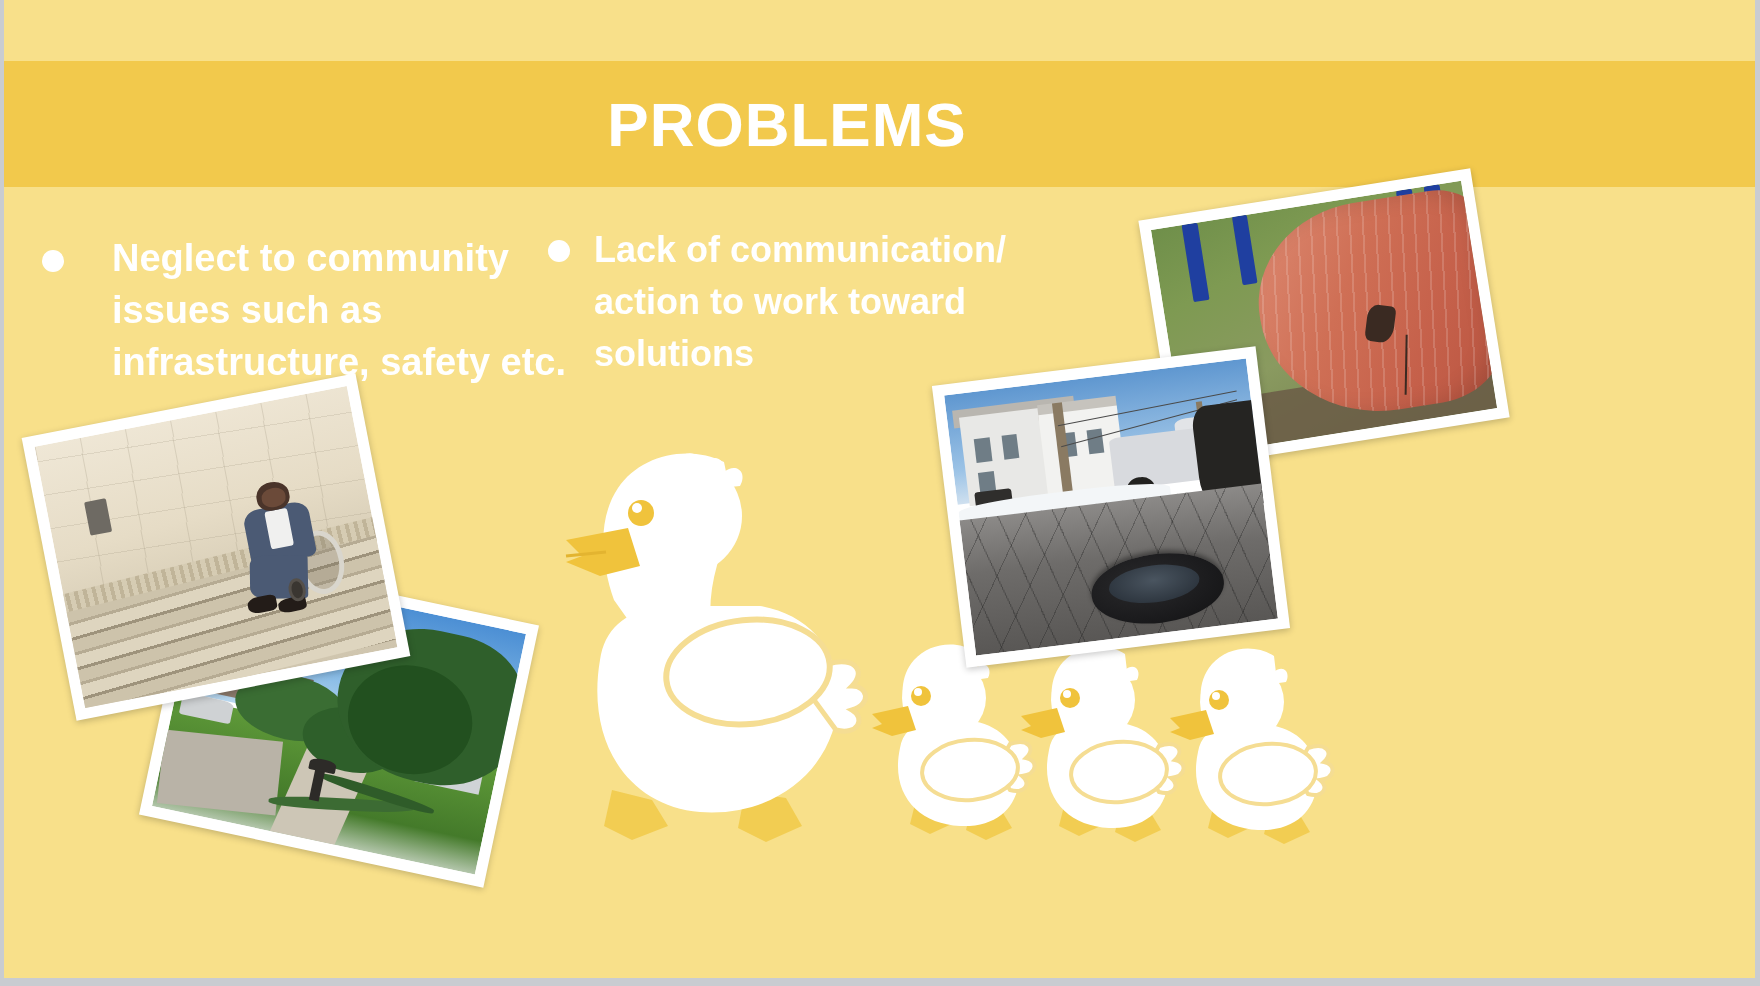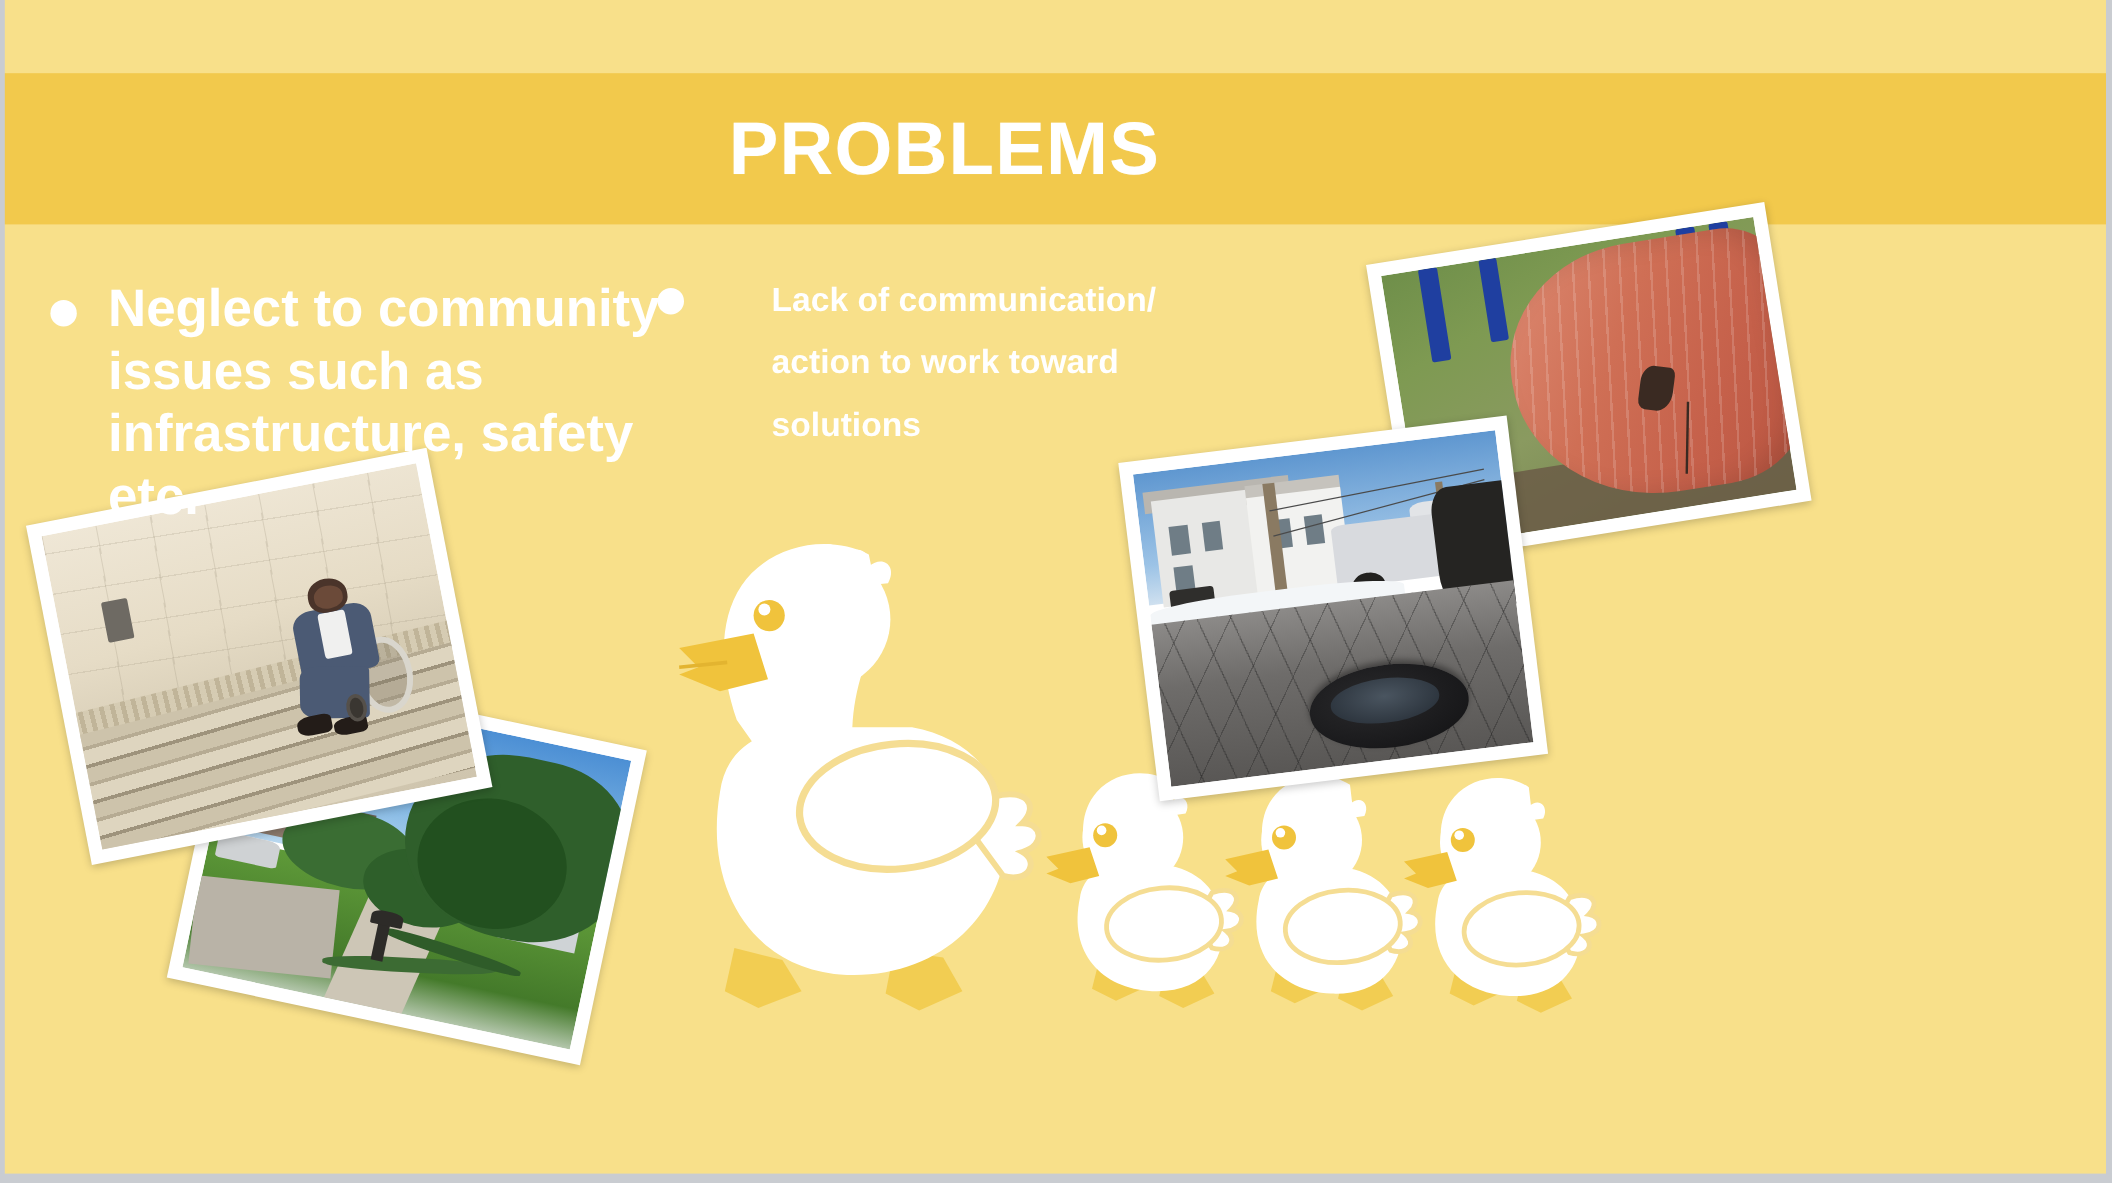--- a/index.html
+++ b/index.html
@@ -37,25 +37,25 @@
     display:flex;align-items:flex-start;
     color:#ffffff;font-weight:bold;
   }
   .dot{
     flex:0 0 auto;border-radius:50%;background:#ffffff;
   }
   .btext{font-weight:bold;color:#ffffff;}
 
   .b1{left:42px;top:232px;width:560px;}
   .b1 .dot{width:22px;height:22px;margin-top:18px;}
-  .b1 .btext{font-size:44px;line-height:52px;margin-left:26px;}
+  .b1 .btext{font-size:38px;line-height:52px;margin-left:48px;}
 
   .b2{left:548px;top:224px;width:470px;}
   .b2 .dot{width:22px;height:22px;margin-top:16px;}
-  .b2 .btext{font-size:28px;line-height:52px;margin-left:73px;}
+  .b2 .btext{font-size:36px;line-height:52px;margin-left:24px;}
 
   
   .photo{
     position:absolute;background:#ffffff;
     box-shadow:0 2px 7px rgba(0,0,0,.22);
     overflow:hidden;
   }
   .photo .inner{position:absolute;left:11px;top:11px;right:11px;bottom:11px;overflow:hidden;}
   .photo .scene{position:absolute;left:0;top:0;width:100%;height:100%;}
 

